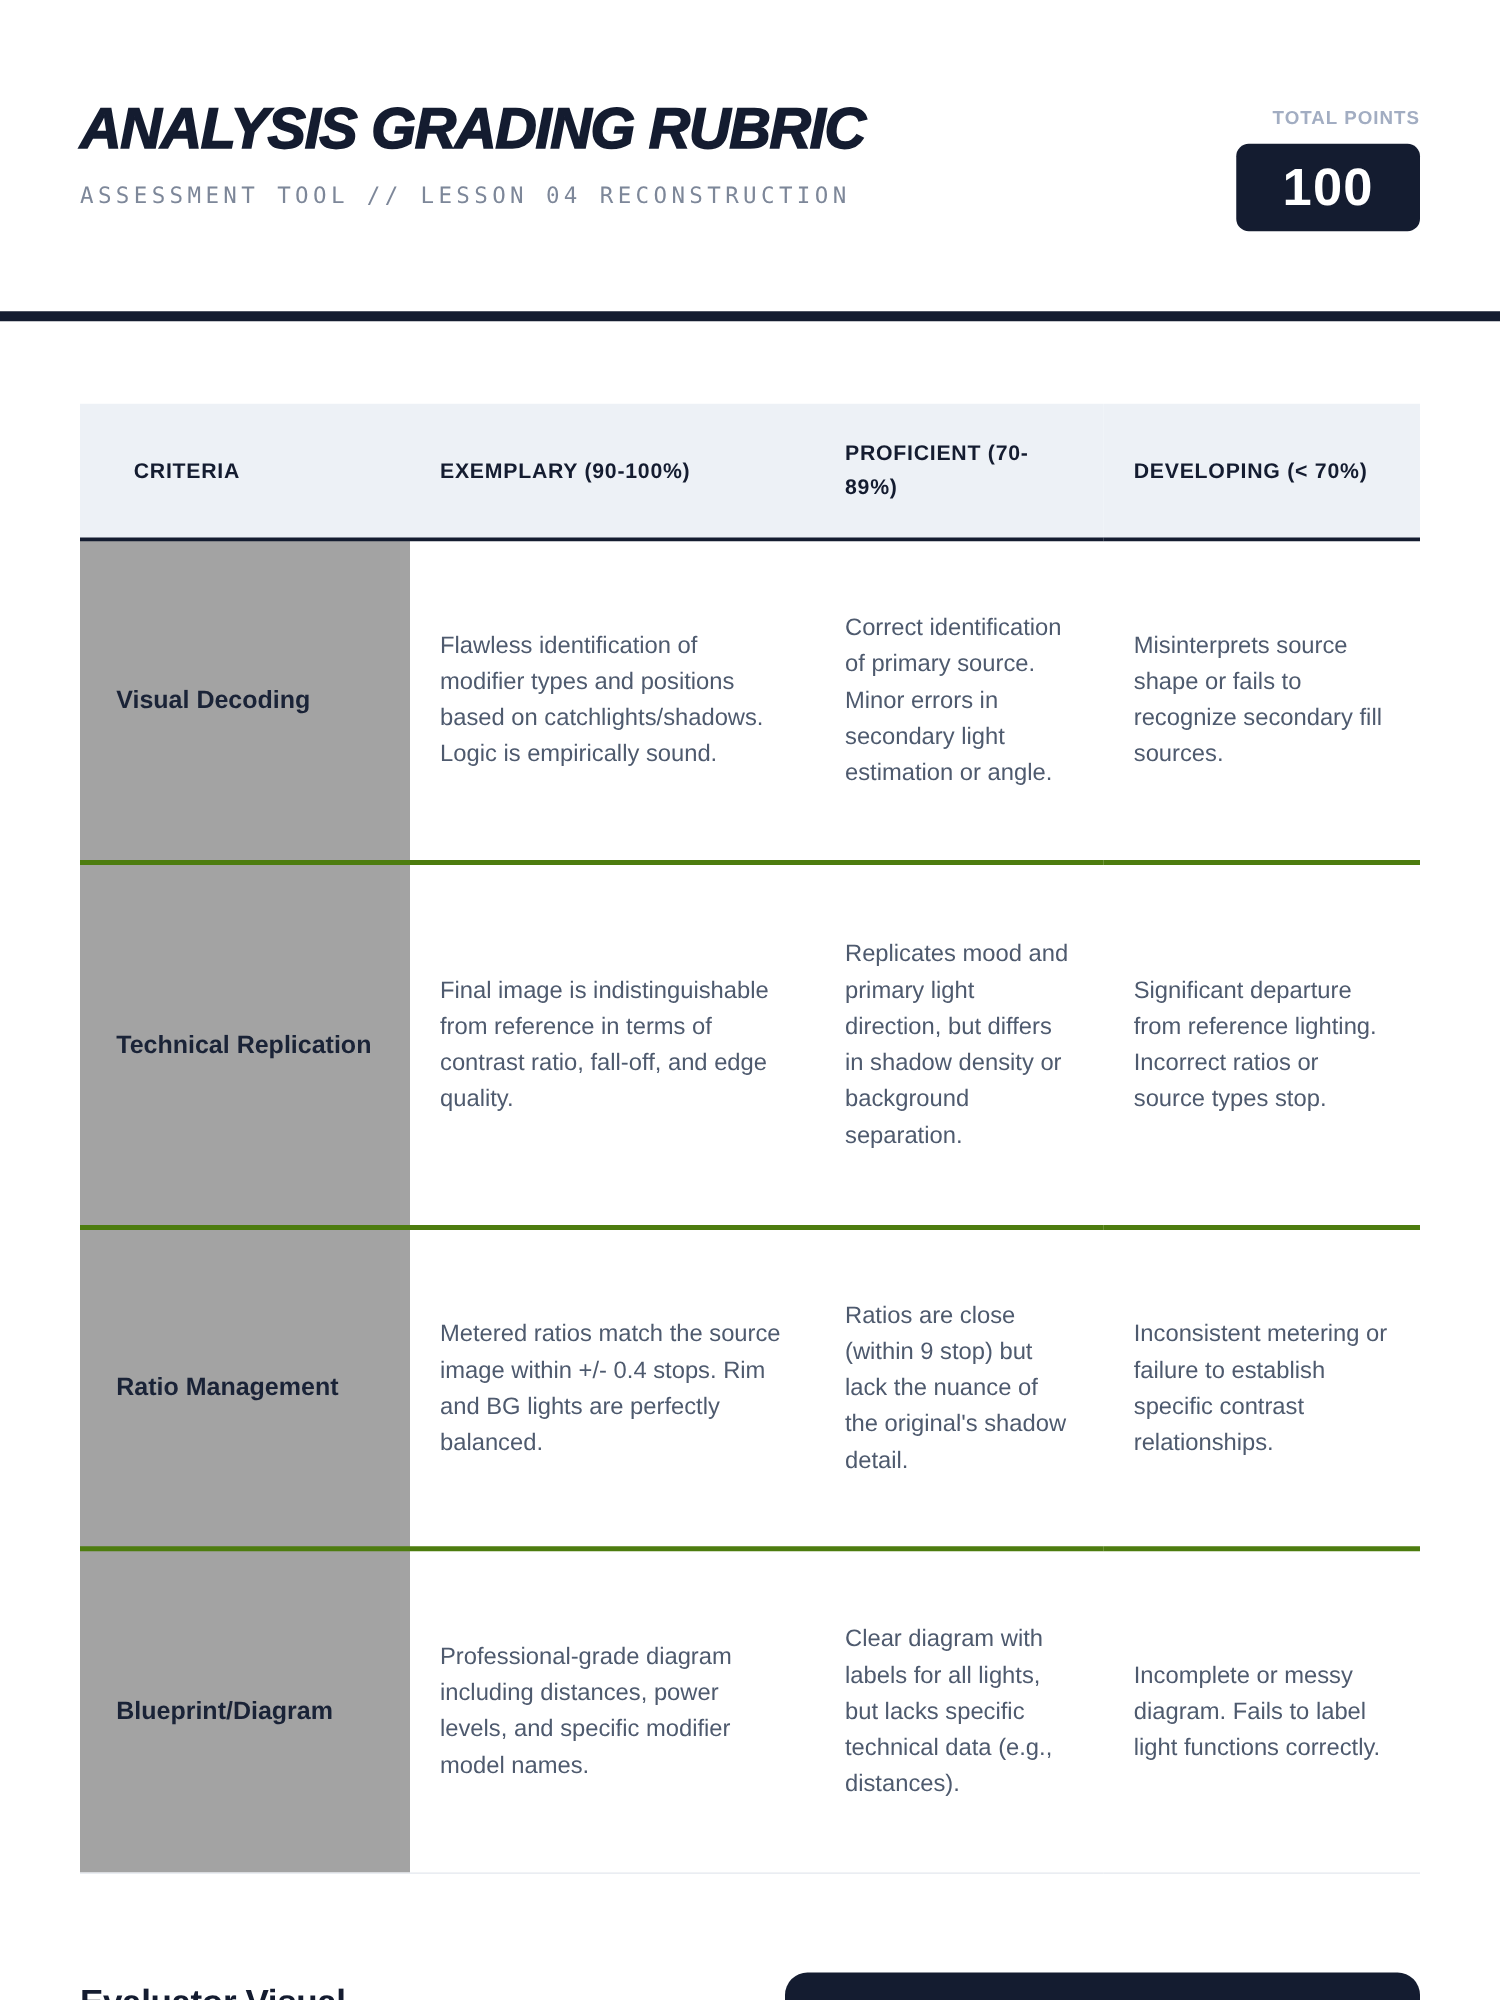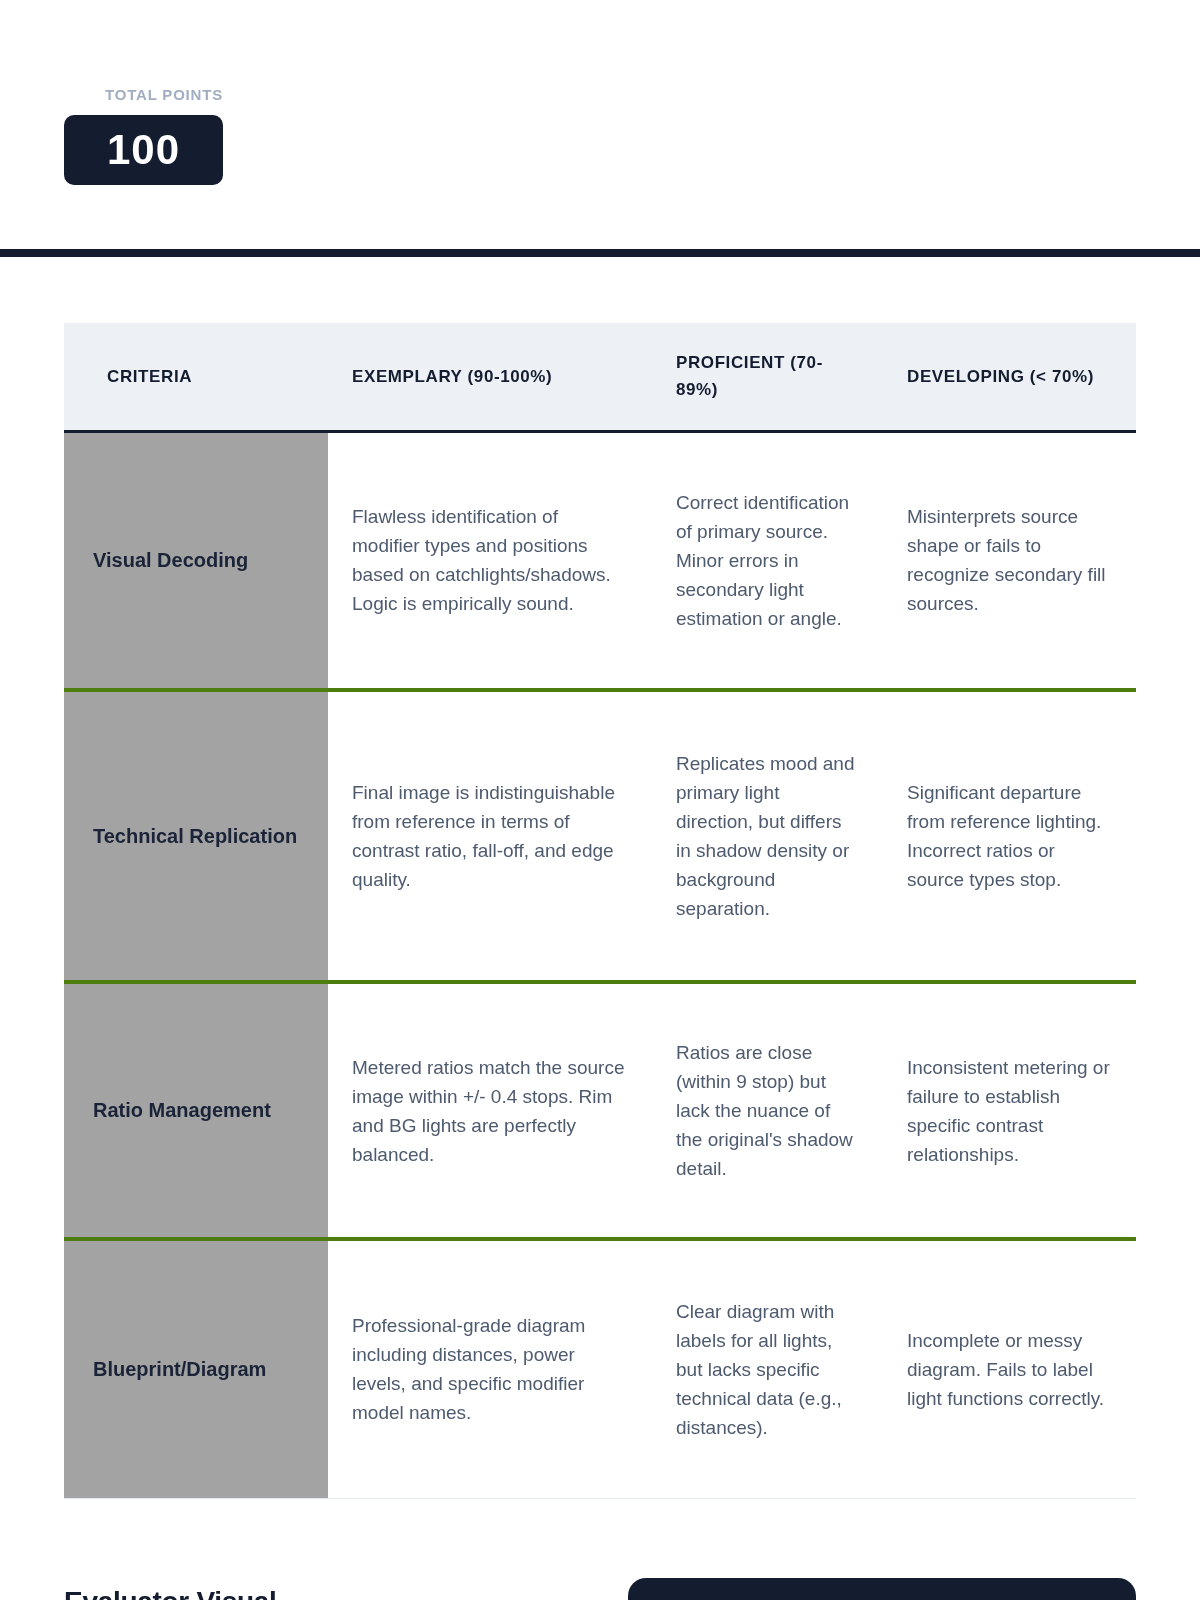--- a/index.html
+++ b/index.html
@@ -18,21 +18,21 @@
   }
   .doc-subtitle {
     margin-top: 20px;
     font-family: "DejaVu Sans Mono", monospace;
     font-size: 18px; color: #7d8799; letter-spacing: 3.5px;
   }
   .points-block { text-align: right; margin-top: 20px; }
   .points-label { font-size: 15px; font-weight: bold; color: #a2adc2; letter-spacing: 0.8px; margin-bottom: 12px; }
   .points-badge {
     display: inline-flex; align-items: center; justify-content: center;
-    width: 159px; height: 70px; background: #141c30; border-radius: 10px;
+    width: 147px; height: 70px; background: #141c30; border-radius: 10px;
     color: #ffffff; font-size: 42px; font-weight: bold; letter-spacing: 1px;
   }
 
   
   .header-divider { height: 8px; background: #141c30; margin: 64px -64px 0 -64px; }
 
   
   table.rubric { width: 1072px; border-collapse: collapse; table-layout: fixed; margin-top: 66px; }
   col.c-criteria   { width: 264px; }
   col.c-exemplary  { width: 324px; }
@@ -66,20 +66,24 @@
   .doc-footer { display: flex; justify-content: space-between; align-items: flex-start; margin-top: 79px; }
   .notes-heading { font-size: 28px; font-weight: bold; color: #141c30; margin-top: 8px; letter-spacing: -0.3px; }
   .notes-box { width: 508px; height: 140px; background: #141c30; border-radius: 18px; }
 </style>
 </head>
 <body>
 
 <div class="page">
 
   <header class="doc-header">
+    <div class="title-block">
+      <h1 class="doc-title">ANALYSIS GRADING RUBRIC</h1>
+      <div class="doc-subtitle">ASSESSMENT TOOL // LESSON 04 RECONSTRUCTION</div>
+    </div>
     <div class="points-block">
       <div class="points-label">TOTAL POINTS</div>
       <div class="points-badge">100</div>
     </div>
   </header>
 
   <div class="header-divider"></div>
 
   <table class="rubric">
     <colgroup>

